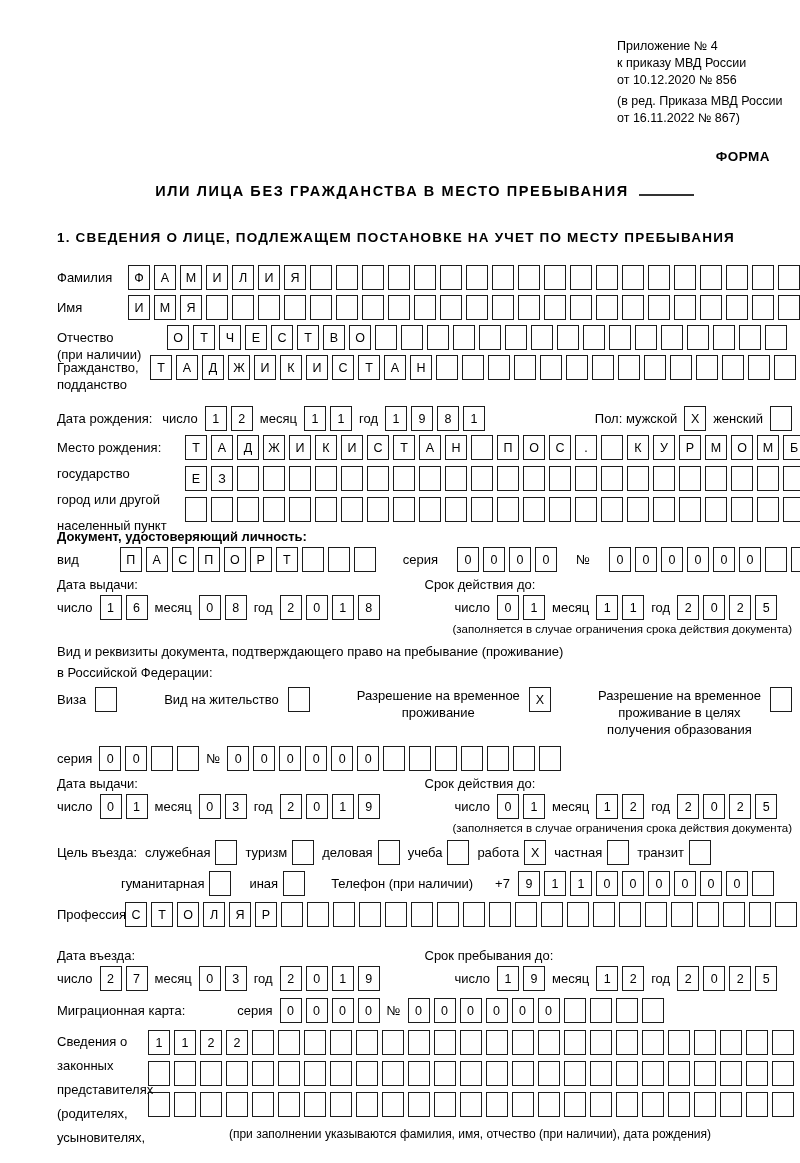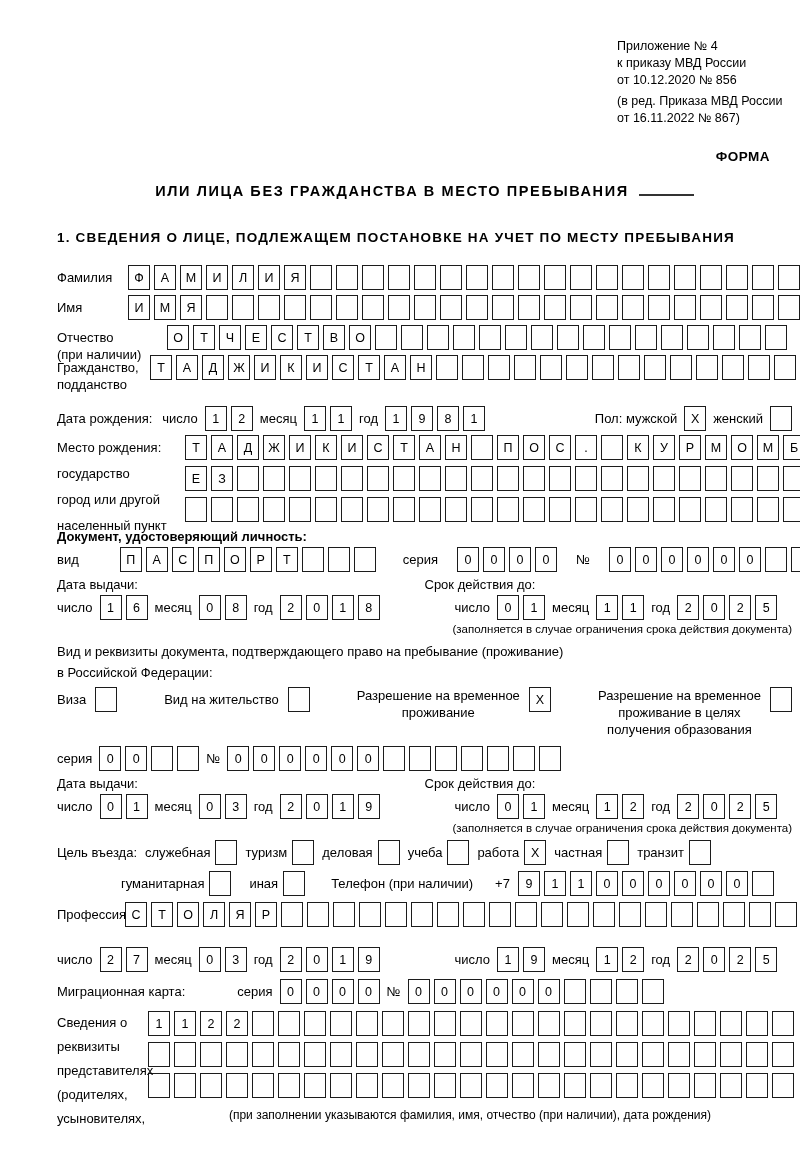--- a/index.html
+++ b/index.html
@@ -565,20 +565,24 @@
         <span class="cell"></span>
         <span class="cell"></span>
         <span class="cell"></span>
         <span class="cell"></span>
         <span class="cell"></span>
         <span class="cell"></span>
         <span class="cell"></span>
       </span>
   </div>
 
+  <div class="dheads">
+    <div class="half center">Дата въезда:</div>
+    <div class="half center">Срок пребывания до:</div>
+  </div>
   <div class="drow" style="margin-bottom:7px">
     <div class="half dg">
       <span class="dlbl">число</span>
       <span class="cells">
           <span class="cell">2</span>
           <span class="cell">7</span>
         </span>
       <span class="dlbl">месяц</span>
       <span class="cells">
           <span class="cell">0</span>
@@ -633,21 +637,21 @@
         <span class="cell"></span>
         <span class="cell"></span>
         <span class="cell"></span>
         <span class="cell"></span>
       </span>
   </div>
 
   <div class="blk">
     <div class="blklabels" style="line-height:24px">
       <div>Сведения о</div>
-      <div>реквизиты</div>
+      <div>законных</div>
       <div>представителях</div>
       <div>(родителях,</div>
       <div>усыновителях,</div>
 
     </div>
     <div style="margin-left:91px">
       <div class="rrows">
         <span class="cells">
             <span class="cell">1</span>
             <span class="cell">1</span>

